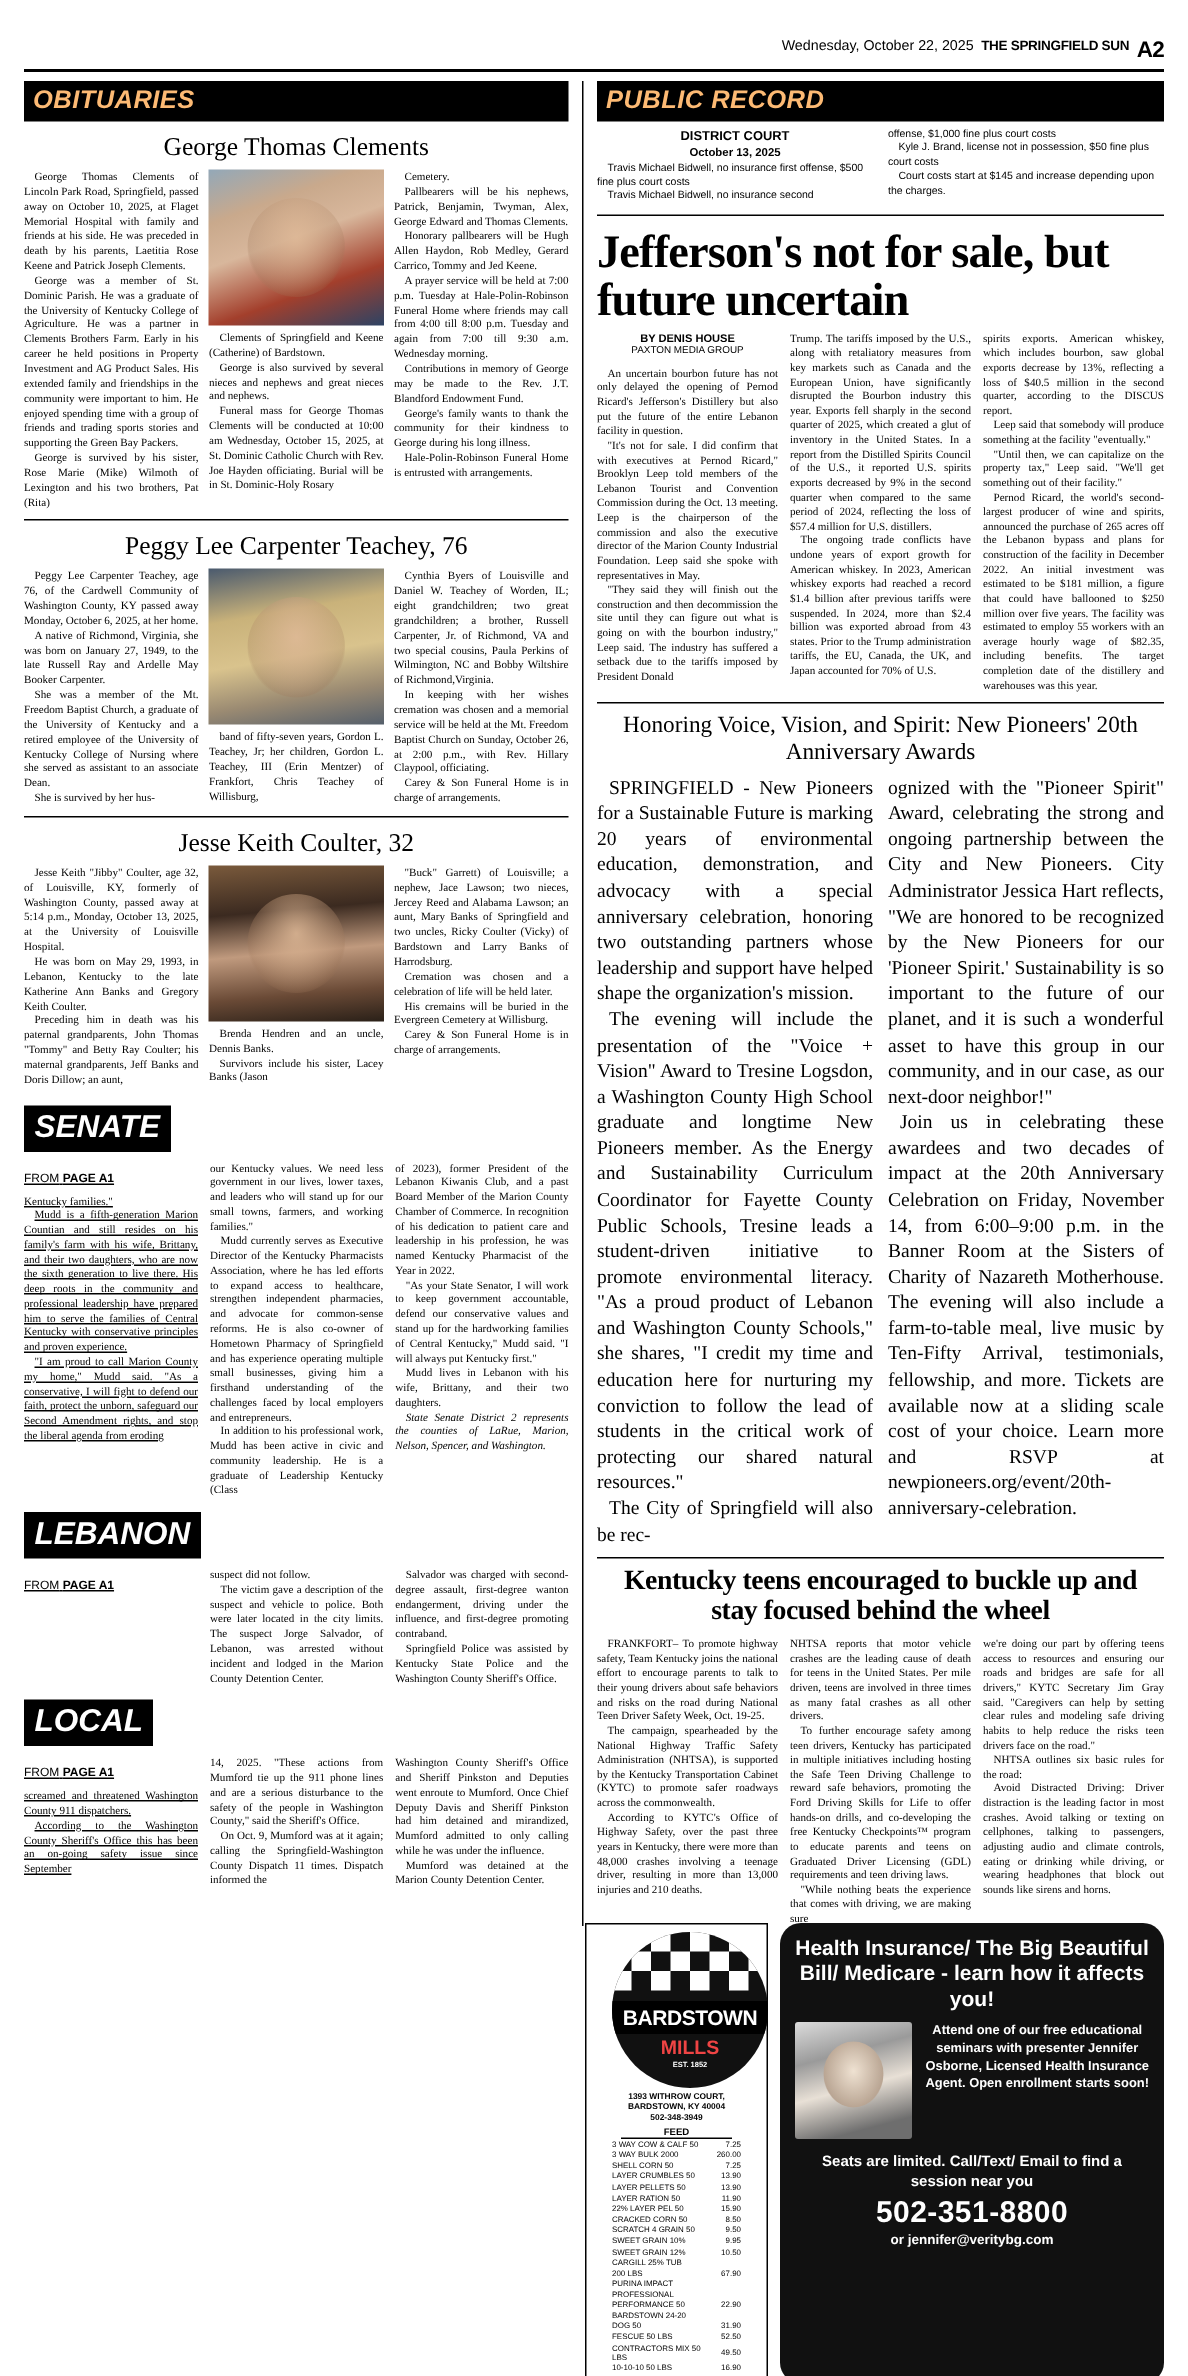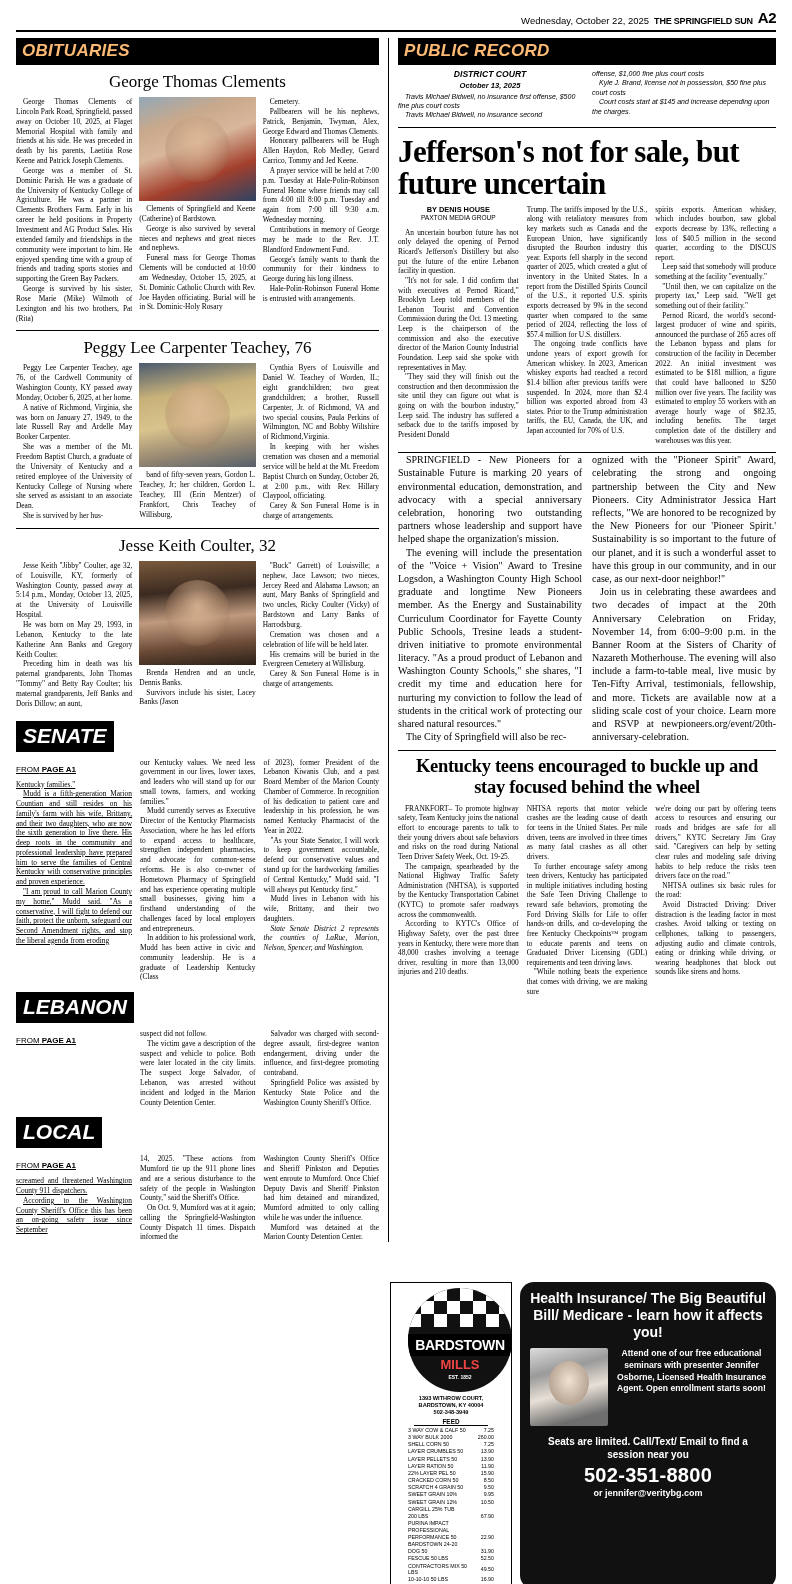--- a/index.html
+++ b/index.html
@@ -7,22 +7,22 @@
     width: 792px; height: 1584px;
     background: #ffffff;
     font-family: "Liberation Serif", serif;
     color: #000;
     overflow: hidden;
   }
   .page { width: 792px; height: 1584px; position: relative; padding: 0 16px; }
 
   
   .masthead {
-    display: flex; justify-content: flex-end; align-items: flex-end;
-    gap: 5px; padding: 9px 0 4px 0;
+    display: flex; justify-content: flex-end; align-items: flex-start;
+    gap: 5px; padding: 25px 0 4px 0;
     font-family: "Liberation Sans", sans-serif;
     font-size: 9.5px;
   }
   .masthead .date { font-size: 9.5px; }
   .masthead .paper { font-weight: bold; font-size: 9px; letter-spacing: -.2px; }
   .masthead .pagenum { font-weight: bold; font-size: 15px; letter-spacing: -.5px; }
   .rule-top { border-top: 2px solid #000; }
 
   
   .main { display: flex; gap: 0; margin-top: 6px; }
@@ -57,36 +57,36 @@
   .obit-photo.p2 { background: linear-gradient(170deg,#4a5a6e 0%,#c9b27a 30%,#d9c38d 55%,#9a8a72 78%,#555f6b 100%); }
   .obit-photo.p3 { background: linear-gradient(175deg,#7a5a3c 0%,#3b2a20 30%,#c09a7e 55%,#6a4a36 80%,#2a2018 100%); }
   .obit-photo::after {
     content:""; position:absolute; left:22%; top:18%; width:56%; height:64%;
     border-radius:50%; background: radial-gradient(ellipse at 50% 40%, rgba(222,184,150,.85), rgba(160,120,90,.25) 70%, transparent 75%);
   }
   .hr-thin { border-top: 1px solid #000; margin: 7px 0 0 0; }
 
   
   .pubrec-body { display:flex; gap: 10px; font-family:"Liberation Sans", sans-serif; font-size: 7px; line-height: 1.34; margin-top: 4px; }
-  .pubrec-body > div { flex: 1; font-style: italic; }
+  .pubrec-body > div { flex: 1; }
   .pubrec-head { text-align:center; font-weight:bold; font-size: 8.6px; }
   .pubrec-date { text-align:center; font-weight:bold; font-size: 7.6px; margin-bottom:1px;}
   .pubrec-body p { text-indent: 7px; }
 
   .headline-main {
     font-size: 31px; font-weight: bold; line-height: 1.03;
     letter-spacing: -.6px; margin: 8px 0 5px 0;
   }
   .byline { font-family:"Liberation Sans", sans-serif; text-align:center; font-weight:bold; font-size:7.4px; }
   .byline-sub { font-family:"Liberation Sans", sans-serif; text-align:center; font-size:6.6px; margin-bottom:5px; }
 
   .cols3 { display:flex; gap:8px; font-size:7.4px; line-height:1.3; text-align:justify; }
   .cols3 > div { flex:1; }
   .cols3 p { text-indent: 7px; }
-  .cols2 { display:flex; gap:10px; font-size:10px; line-height:1.32; text-align:justify; }
+  .cols2 { display:flex; gap:10px; font-size:13px; line-height:1.32; text-align:justify; }
   .cols2 > div { flex:1; }
   .cols2 p { text-indent: 8px; }
 
   .subhead {
     text-align:center; font-size:15.5px; line-height:1.12; padding: 6px 14px 6px 14px;
   }
   .headline-2 {
     text-align:center; font-size:18.5px; font-weight:bold; line-height:1.12;
     letter-spacing:-.3px; padding: 5px 4px 6px 4px;
   }
@@ -371,20 +371,21 @@
         </div>
         <div>
           <p style="text-indent:0;">spirits exports. American whiskey, which includes bourbon, saw global exports decrease by 13%, reflecting a loss of $40.5 million in the second quarter, according to the DISCUS report.</p>
           <p>Leep said that somebody will produce something at the facility "eventually."</p>
           <p>"Until then, we can capitalize on the property tax," Leep said. "We'll get something out of their facility."</p>
           <p>Pernod Ricard, the world's second-largest producer of wine and spirits, announced the purchase of 265 acres off the Lebanon bypass and plans for construction of the facility in December 2022. An initial investment was estimated to be $181 million, a figure that could have ballooned to $250 million over five years. The facility was estimated to employ 55 workers with an average hourly wage of $82.35, including benefits. The target completion date of the distillery and warehouses was this year.</p>
         </div>
       </div>
 
       <div class="hr-thin"></div>
+      <div class="subhead">Honoring Voice, Vision, and Spirit: New Pioneers' 20th Anniversary Awards</div>
 
       <div class="cols2">
         <div>
           <p>SPRINGFIELD - New Pioneers for a Sustainable Future is marking 20 years of environmental education, demonstration, and advocacy with a special anniversary celebration, honoring two outstanding partners whose leadership and support have helped shape the organization's mission.</p>
           <p>The evening will include the presentation of the "Voice + Vision" Award to Tresine Logsdon, a Washington County High School graduate and longtime New Pioneers member. As the Energy and Sustainability Curriculum Coordinator for Fayette County Public Schools, Tresine leads a student-driven initiative to promote environmental literacy. "As a proud product of Lebanon and Washington County Schools," she shares, "I credit my time and education here for nurturing my conviction to follow the lead of students in the critical work of protecting our shared natural resources."</p>
           <p>The City of Springfield will also be rec-</p>
         </div>
         <div>
           <p style="text-indent:0;">ognized with the "Pioneer Spirit" Award, celebrating the strong and ongoing partnership between the City and New Pioneers. City Administrator Jessica Hart reflects, "We are honored to be recognized by the New Pioneers for our 'Pioneer Spirit.' Sustainability is so important to the future of our planet, and it is such a wonderful asset to have this group in our community, and in our case, as our next-door neighbor!"</p>
           <p>Join us in celebrating these awardees and two decades of impact at the 20th Anniversary Celebration on Friday, November 14, from 6:00–9:00 p.m. in the Banner Room at the Sisters of Charity of Nazareth Motherhouse. The evening will also include a farm-to-table meal, live music by Ten-Fifty Arrival, testimonials, fellowship, and more. Tickets are available now at a sliding scale cost of your choice. Learn more and RSVP at newpioneers.org/event/20th-anniversary-celebration.</p>

